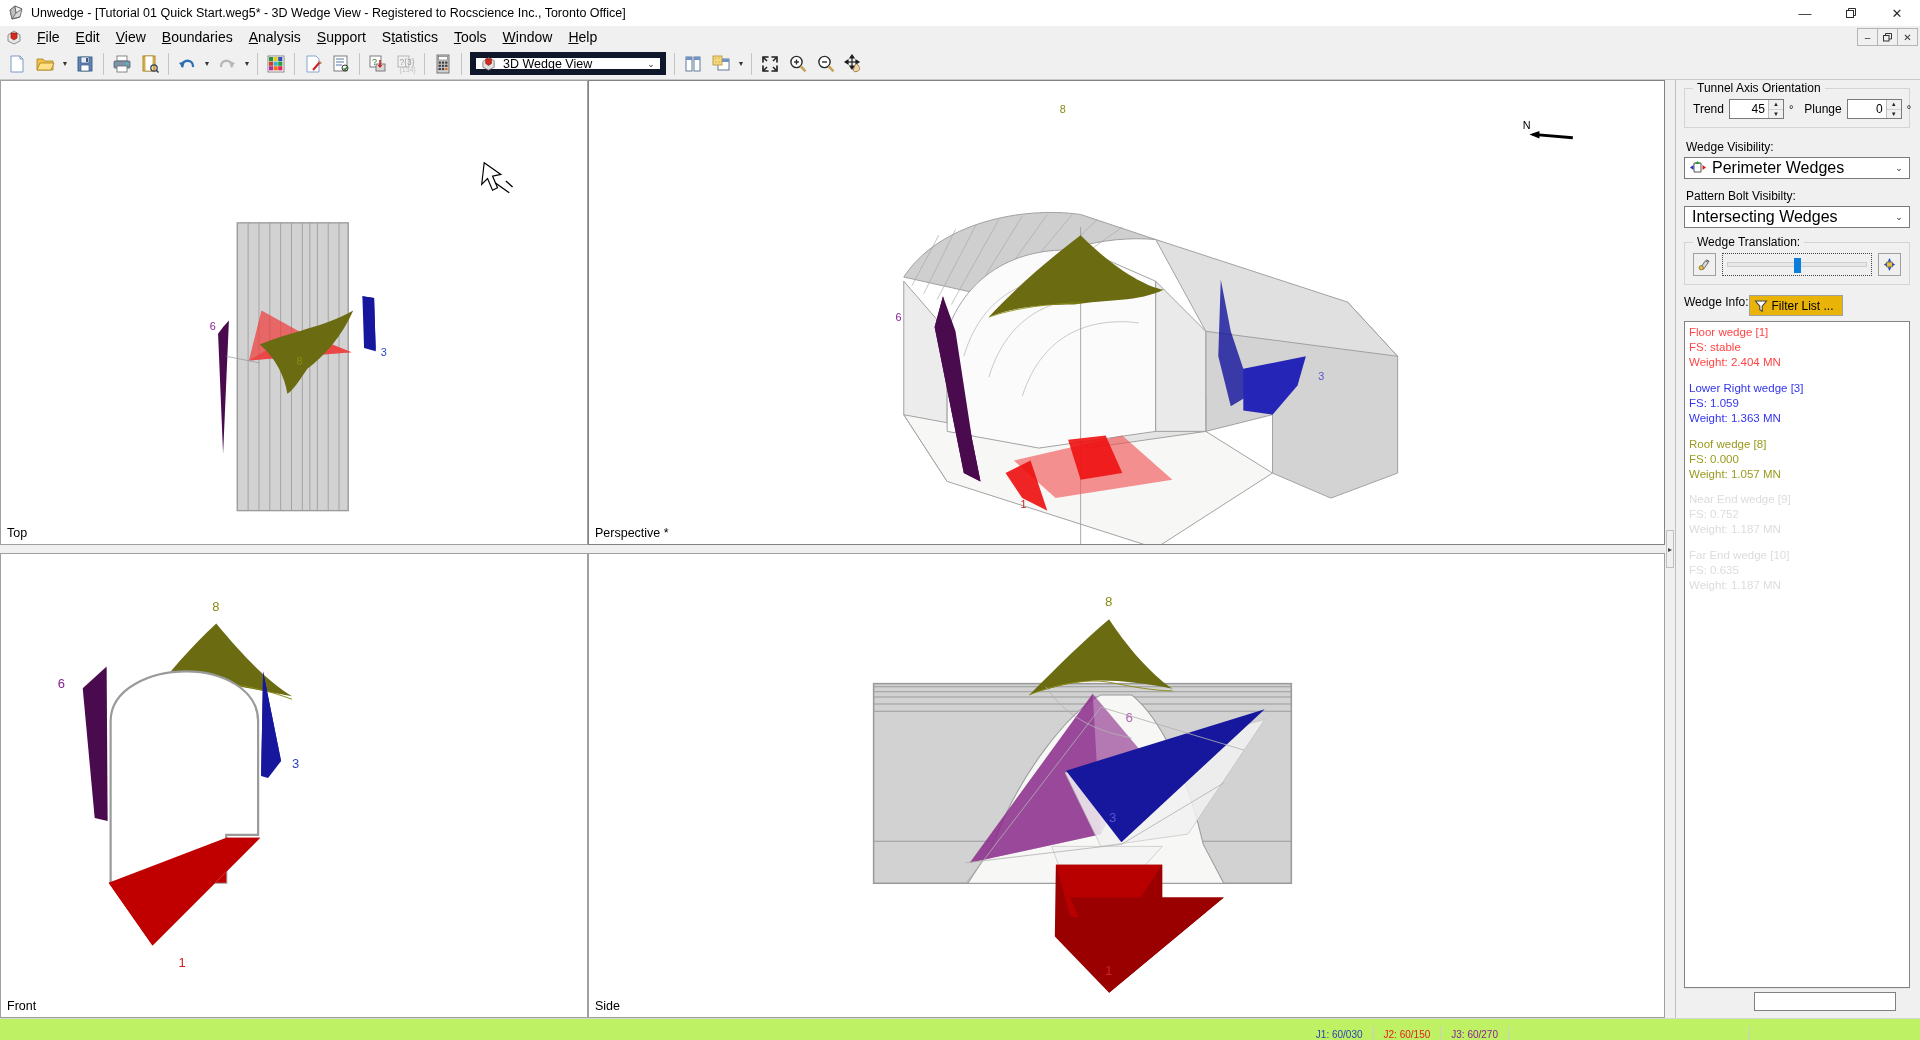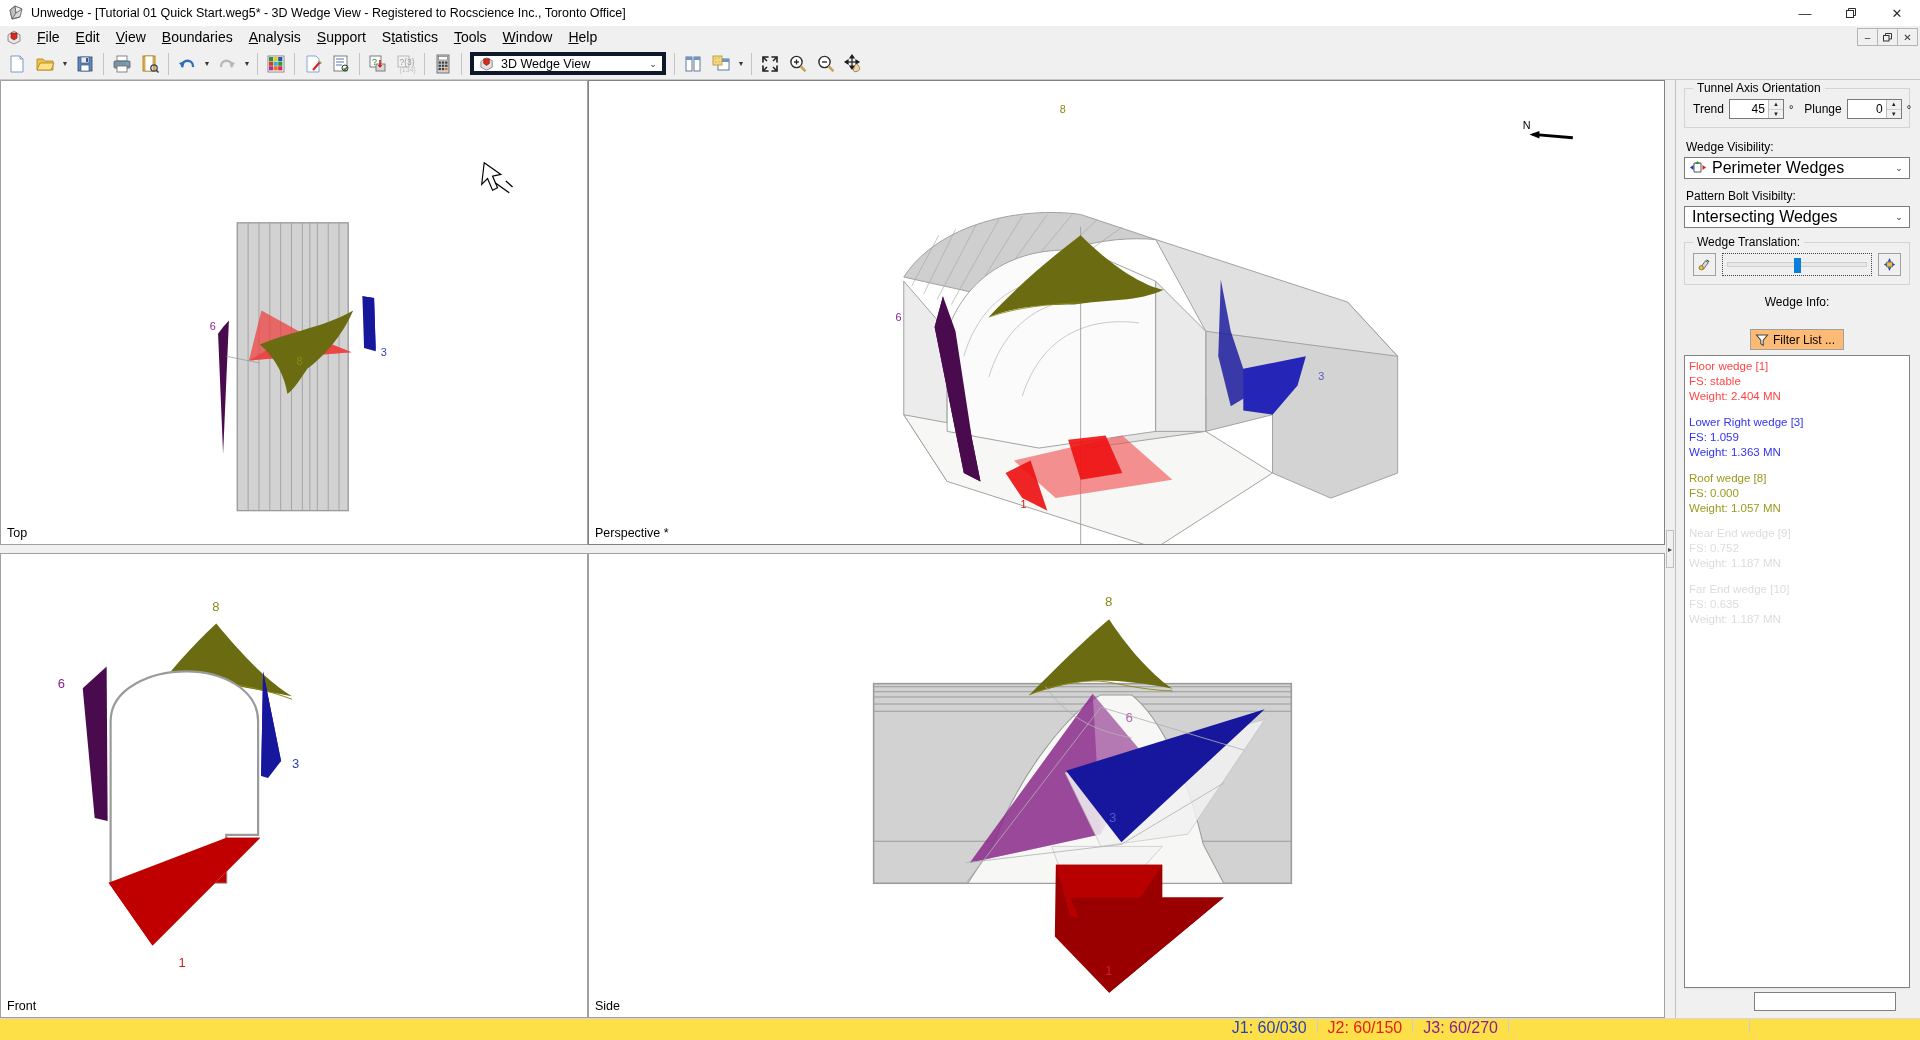--- a/index.html
+++ b/index.html
@@ -104,21 +104,21 @@
     flex: none; font-size: 7px; color: #333;
   }
   .tb-sep {
     width: 1px; height: 22px;
     background: #c4c4c4;
     margin: 0 4px;
     flex: none;
   }
   .viewcombo {
     width: 196px; height: 23px;
-    border: 4px solid #0f172a;
+    border: 6px solid #0f172a;
     background: #ffffff;
     display: flex; align-items: center;
     margin: 0 4px;
     flex: none;
     position: relative;
   }
   .viewcombo .vc-icon { width: 20px; display: flex; align-items: center; justify-content: center; margin-left: 3px; flex:none;}
   .viewcombo .vc-text { font-size: 12.5px; color: #000; flex: 1; padding-left: 4px; white-space: nowrap; overflow: hidden;}
   .viewcombo .vc-chev { width: 18px; text-align: center; font-size: 9px; color: #333; flex:none;}
 
@@ -268,25 +268,25 @@
     position: relative;
   }
   .sliderthumb {
     position: absolute;
     left: 48%;
     top: -5px;
     width: 7px; height: 15px;
     background: #0b7ddb;
   }
 
-  .wedgeinfo-head { display: flex; align-items: center; gap: 20px; margin-bottom: 5px; flex-direction: column; }
+  .wedgeinfo-head { display: flex; align-items: flex-start; gap: 0; margin-bottom: 5px; }
   .filterbtn {
     height: 21px;
     border: 1px solid #a0a0a0;
-    background: #fdba74;
+    background: #eab308;
     display: flex; align-items: center;
     padding: 0 8px 0 4px;
     gap: 4px;
     font-size: 12px;
     color: #000;
   }
   .infolist {
     flex: 1;
     border: 1px solid #828282;
     background: #ffffff;
@@ -312,25 +312,25 @@
   .bottomfield {
     width: 142px; height: 19px;
     border: 1px solid #808080;
     background: #ffffff;
   }
 
   
   .statusbar {
     height: 22px;
     flex: none;
-    background: #fde047;
+    background: #bef264;
     border-top: 1px solid #d6d6d6;
     display: flex;
-    align-items: flex-start;
-    font-size: 16px;
+    align-items: flex-end;
+    font-size: 10px;
   }
   .status-cell {
     padding: 0 10px;
     white-space: nowrap;
   }
   .status-spacer { flex: 1; }
   .status-div { width: 1px; height: 14px; background: #cdcdcd; }
 
   .hsplit-strip {
     height: 8px;

